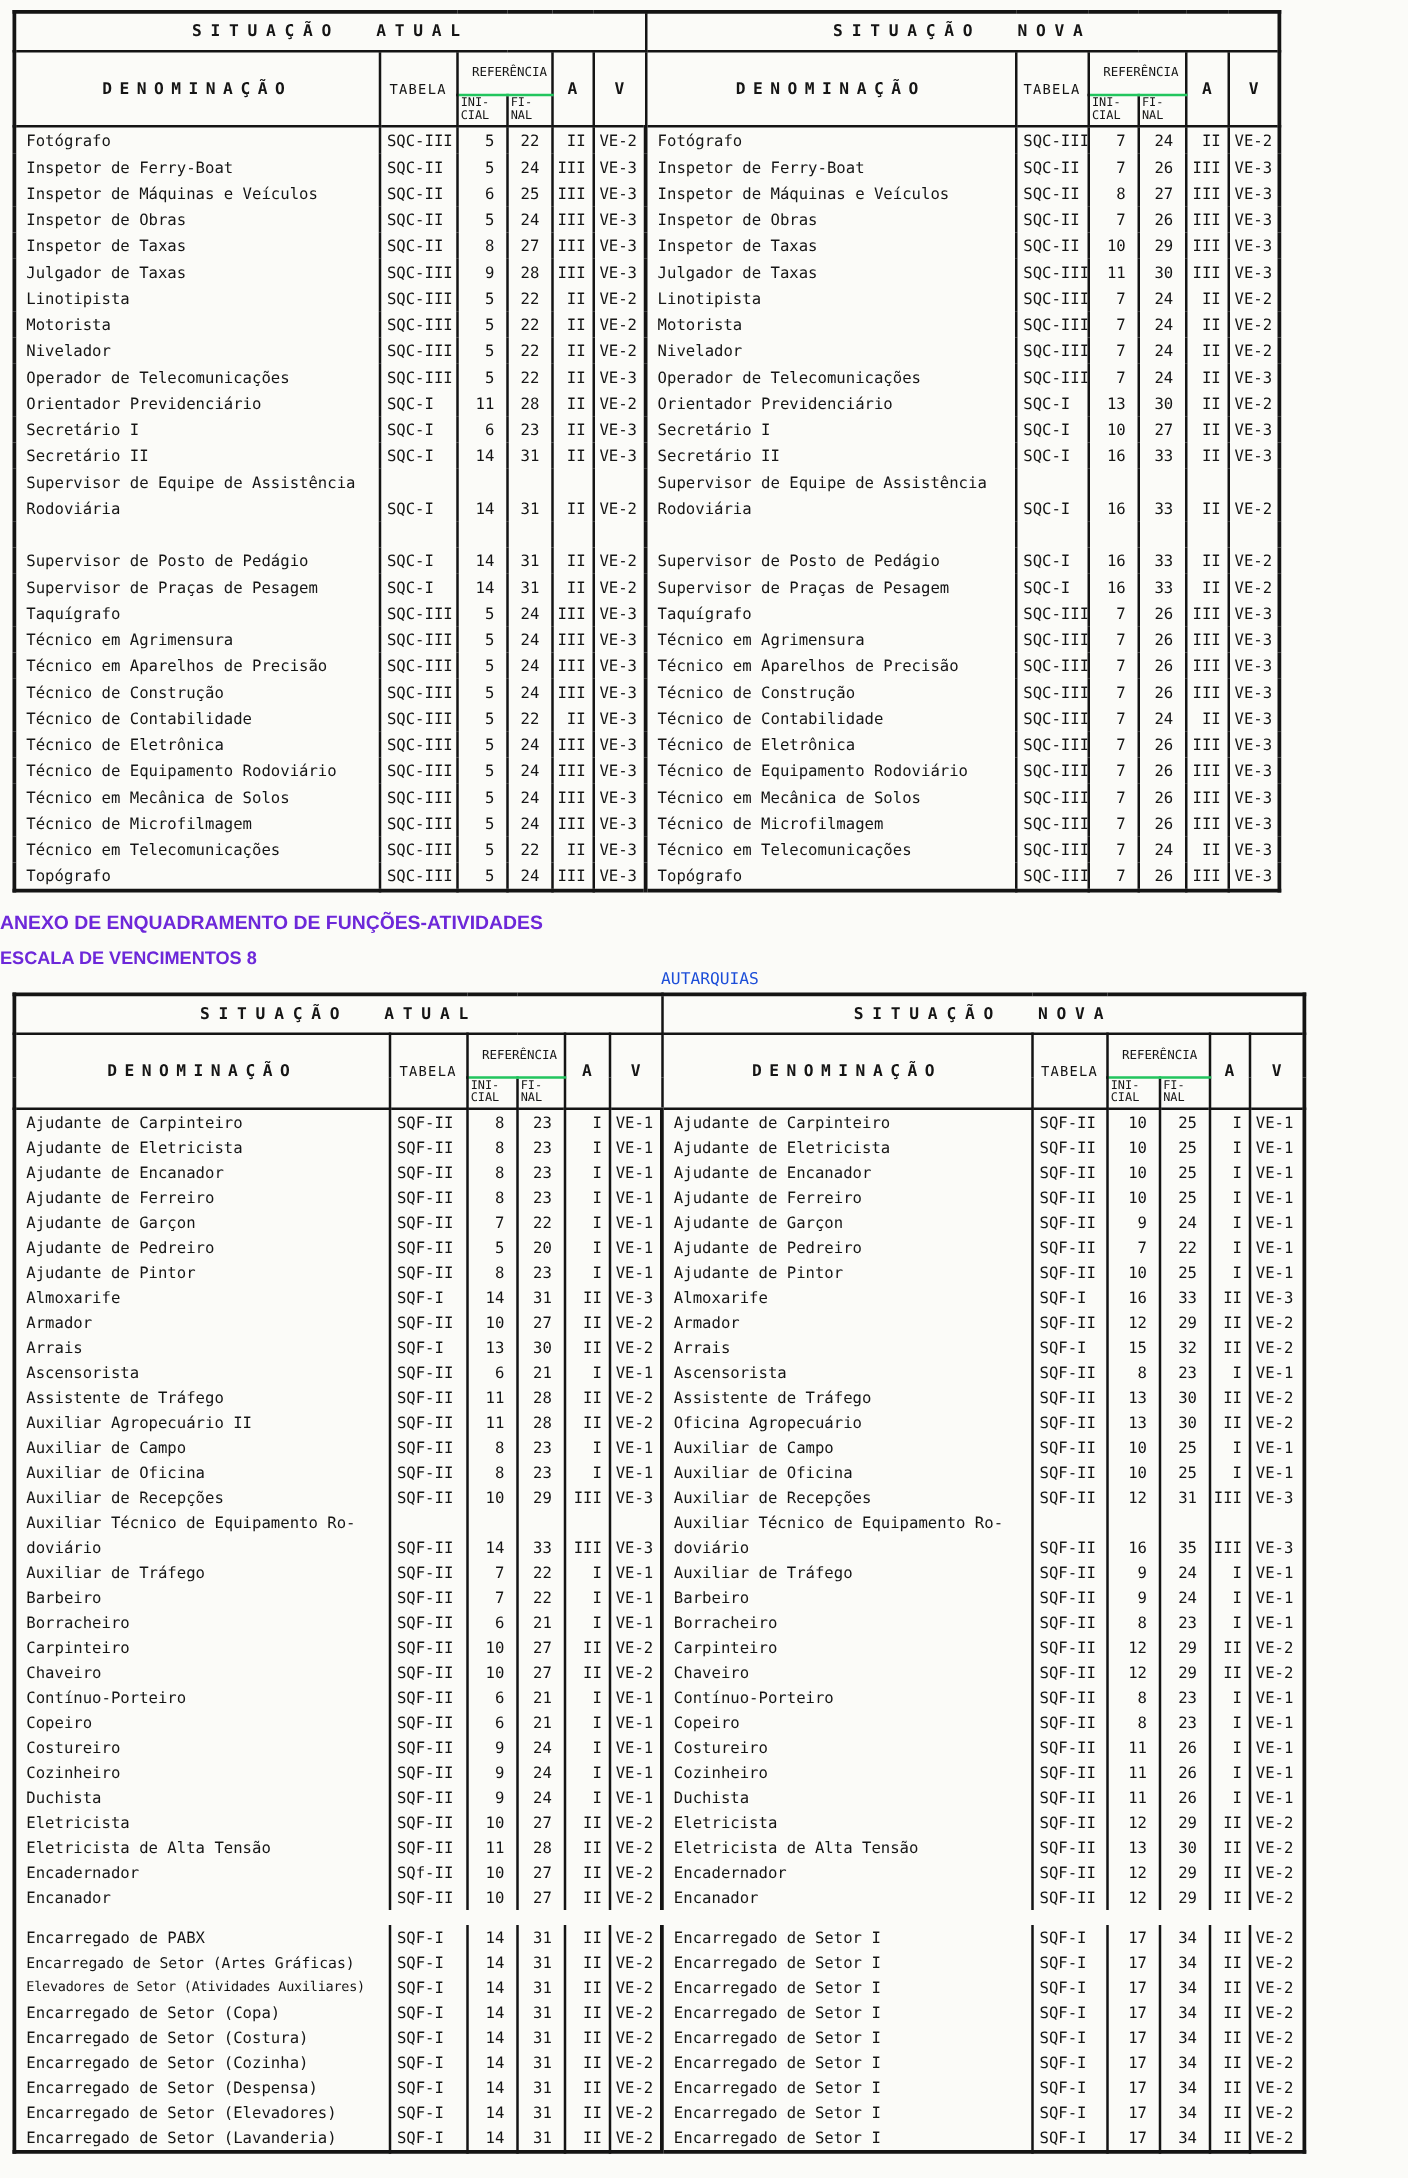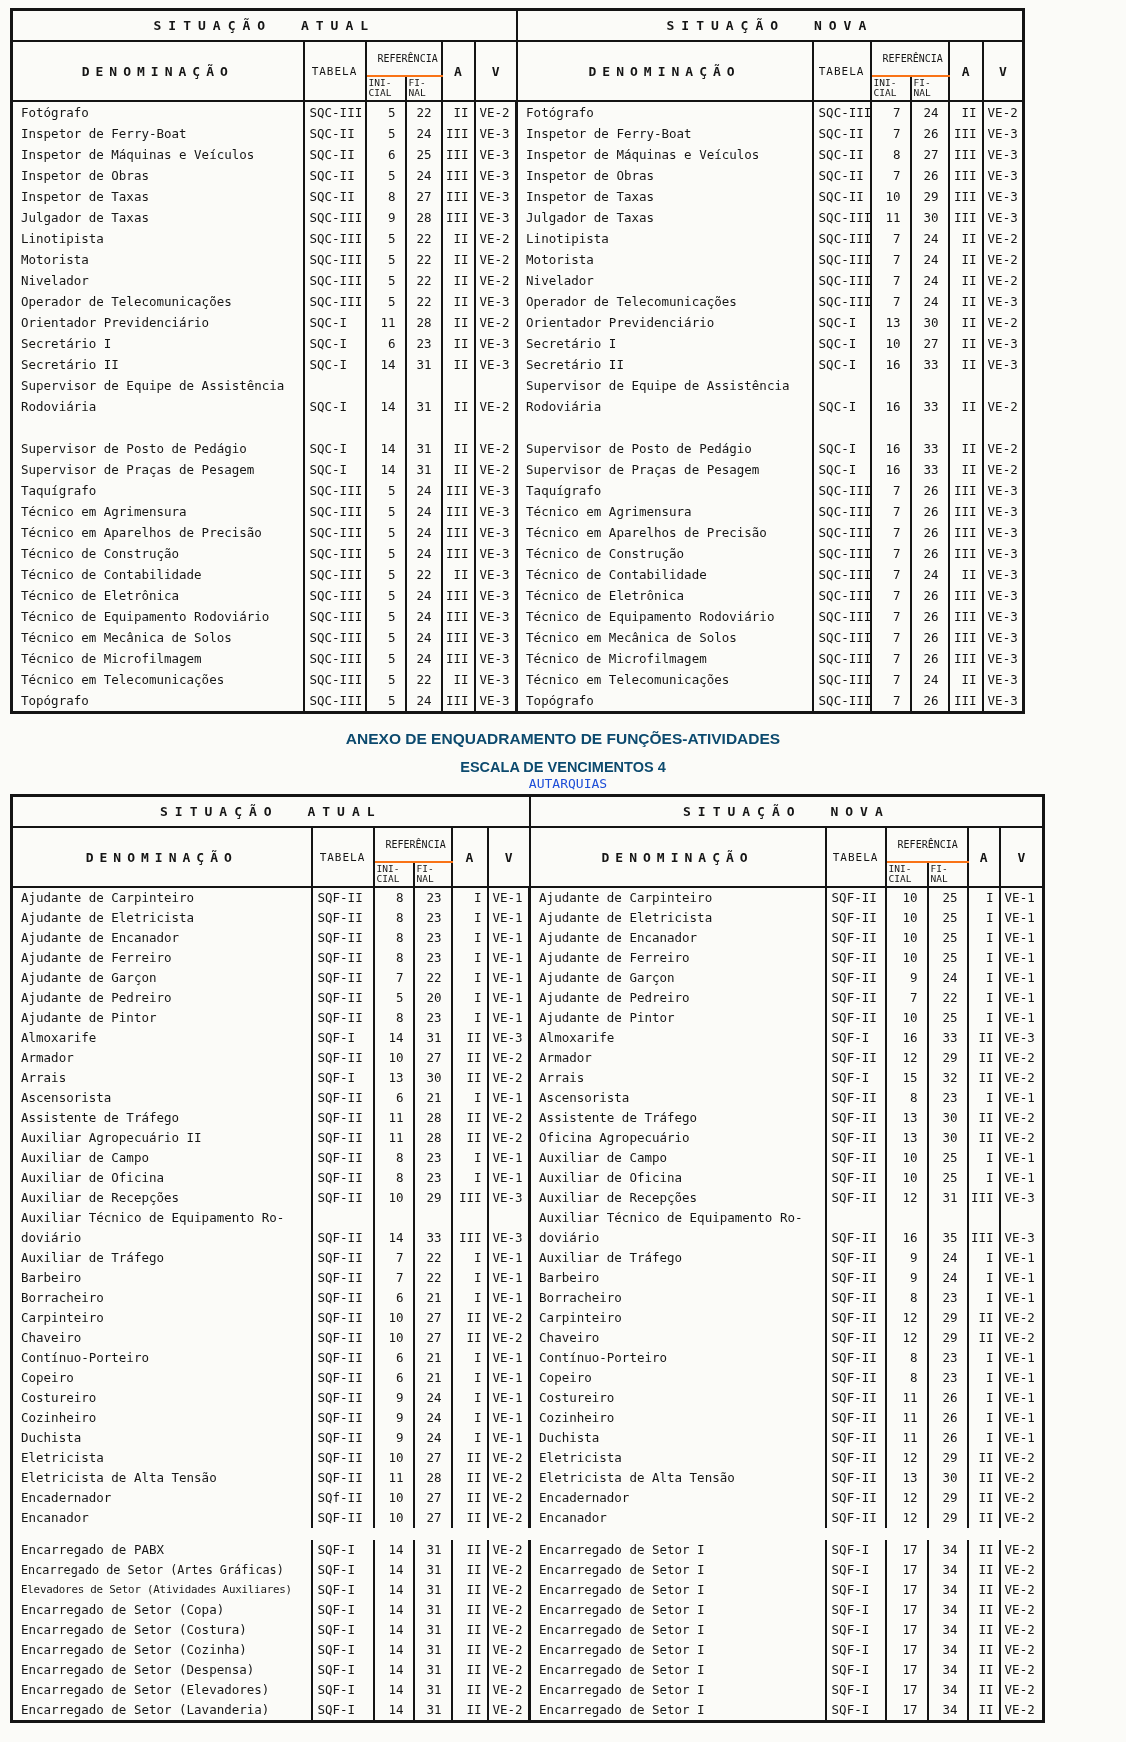--- a/index.html
+++ b/index.html
@@ -23,41 +23,41 @@
     font-size:12.5px; line-height:1.05; padding:0;
   }
   .qtable { width:1012px; margin-top:8px; }
   .qtable tbody td { height:21px; }
   .ftable { width:1032px; margin-top:2px; }
   .ftable tbody td { height:20px; }
 
   th.sit { font-size:13px; letter-spacing:7px; word-spacing:14px; padding:7px 2px; font-weight:bold; }
   th.denh { font-size:13px; letter-spacing:6px; font-weight:bold; }
   th.tabh { font-size:11px; letter-spacing:1px; }
-  th.refh { font-size:10px; letter-spacing:0; padding:11px; border-bottom:2px solid #f97316; }
+  th.refh { font-size:10px; letter-spacing:0; padding:11px; border-bottom:2px solid #22c55e; }
   th.sub  { font-size:9.5px; line-height:10px; white-space:pre-line; padding:1px 12px 2px 2px; text-align:left; }
   th.avh  { font-size:13px; font-weight:bold; }
 
   td.den { text-align:left; padding-left:8px; white-space:nowrap; }
   td.tab { text-align:left; padding-left:5px; white-space:nowrap; }
   td.num { text-align:right; padding-right:9px; }
   td.rom { text-align:right; padding-right:5px; }
   td.vv  { text-align:left; padding-left:4px; white-space:nowrap; }
   td.novastart { border-left:3px solid #141414; }
 
   tbody.gap td { border:none; height:12px; }
 
   
   #enc-body tr:nth-of-type(3) td:nth-of-type(1) { font-size:10.8px; letter-spacing:-0.2px; }
   #enc-body tr:nth-of-type(2) td:nth-of-type(1) { font-size:11.8px; }
 
   .headings { width:1126px; }
   .h-center {
-    text-align:center; font-family:"Liberation Sans", sans-serif;
-    font-weight:bold; color:#0c4a6e;
+    text-align:left; font-family:"Liberation Sans", sans-serif;
+    font-weight:bold; color:#6d28d9;
   }
   .h-anexo { font-size:15.5px; margin-top:16px; }
   .h-escala { font-size:14.5px; margin-top:11px; }
   .h-autarquias {
     font-family:"DejaVu Sans Mono", monospace; font-size:13px;
     text-align:center; margin:1px 16px 3px 26px; color:#1d4ed8;
   }
 </style>
 </head>
 <body>
@@ -541,21 +541,21 @@
           <td class="num">7</td>
           <td class="num">26</td>
           <td class="rom">III</td>
           <td class="vv">VE-3</td>
         </tr>
       </tbody>
   </table>
 
   <div class="headings">
     <div class="h-center h-anexo">ANEXO DE ENQUADRAMENTO DE FUNÇÕES-ATIVIDADES</div>
-    <div class="h-center h-escala">ESCALA DE VENCIMENTOS 4</div>
+    <div class="h-center h-escala">ESCALA DE VENCIMENTOS 8</div>
     <div class="h-autarquias">AUTARQUIAS</div>
   </div>
 
   <table class="ftable">
     <colgroup>
       <col style="width:300px">
         <col style="width:62px">
         <col style="width:40px">
         <col style="width:38px">
         <col style="width:36px">

